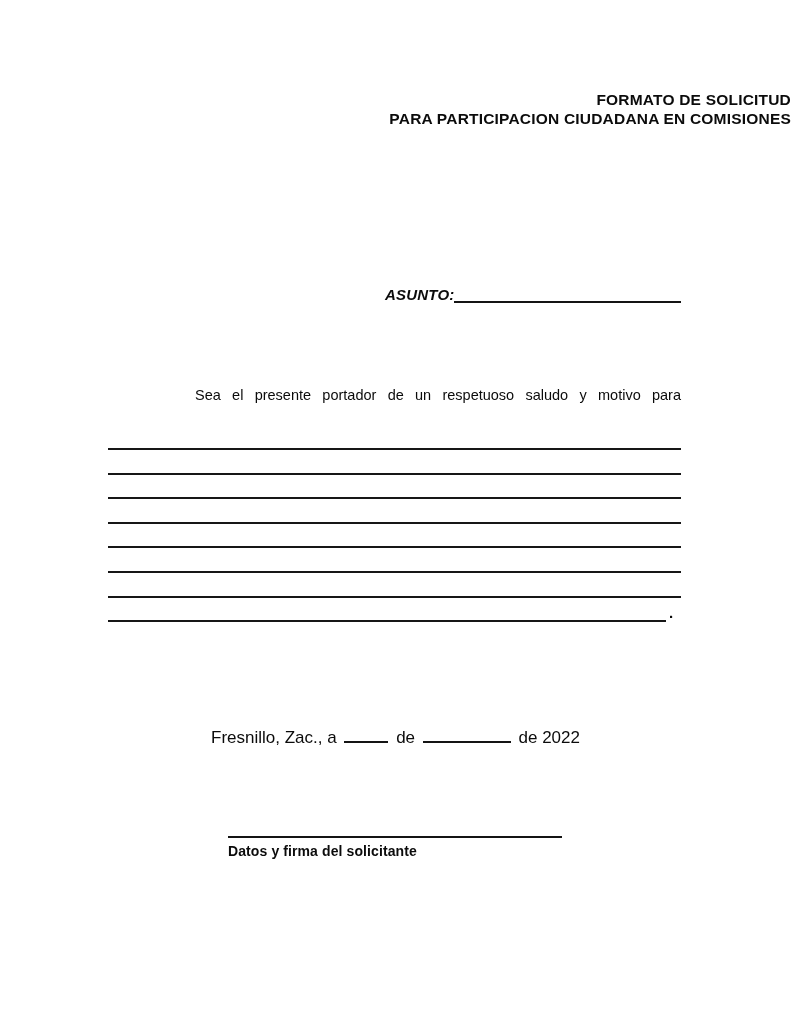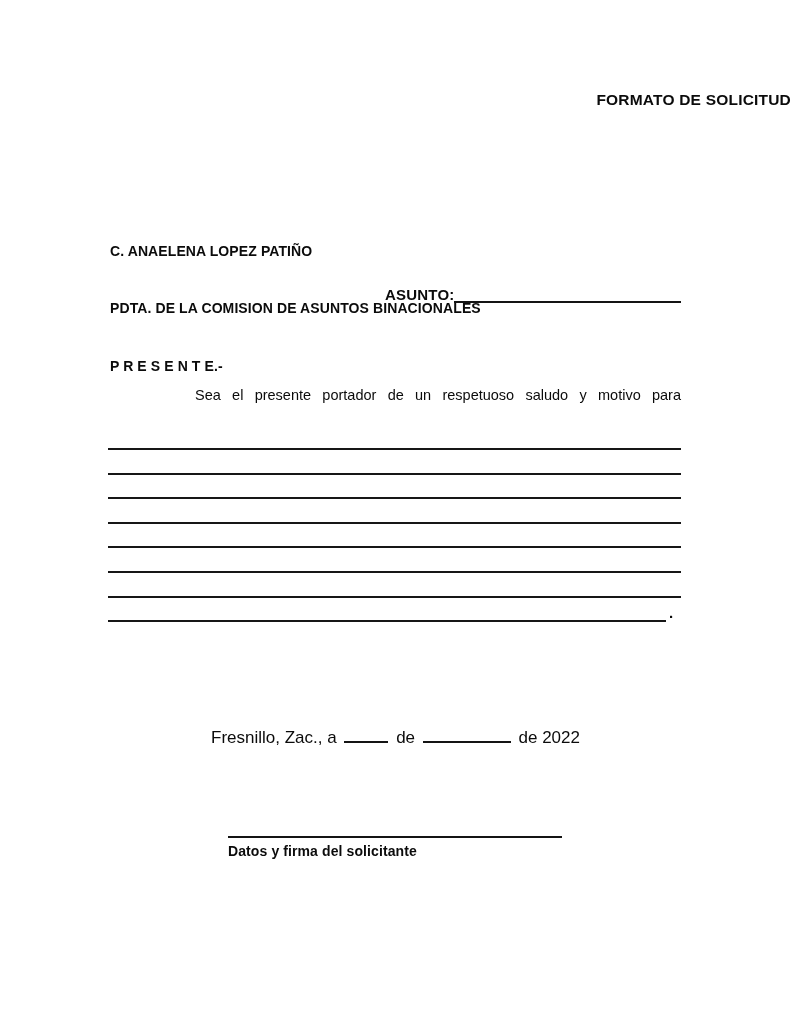--- a/index.html
+++ b/index.html
@@ -42,20 +42,21 @@
     top: 286px;
     left: 385px;
     width: 296px;
     display: flex;
     align-items: flex-end;
   }
   .subject-label {
     font-weight: bold;
     font-size: 15px;
     letter-spacing: 0.2px;
+    font-style: italic;
   }
   .subject-blank {
     flex: 1;
     height: 15px;
     border-bottom: 2px solid #141414;
   }
   .paragraph {
     position: absolute;
     top: 382px;
     left: 110px;
@@ -126,27 +127,23 @@
     letter-spacing: 0.1px;
   }
 </style>
 </head>
 <body>
 
 <div class="page">
 
   <div class="doc-title">
     <div>FORMATO DE SOLICITUD</div>
+    <div>PARA PARTICIPACION CIUDADANA EN COMISIONES</div>
   </div>
 
-  <div class="addressee">
-    <div>C. ANAELENA LOPEZ PATIÑO</div>
-    <div>PDTA. DE LA COMISION DE ASUNTOS BINACIONALES</div>
-    <div>P R E S E N T E.-</div>
-  </div>
 
   <div class="subject-row">
     <span class="subject-label">ASUNTO:</span>
     <span class="subject-blank"></span>
   </div>
 
   <div class="paragraph">
     <div class="p1">Sea el presente portador de un respetuoso saludo y motivo para</div>
   </div>
 

